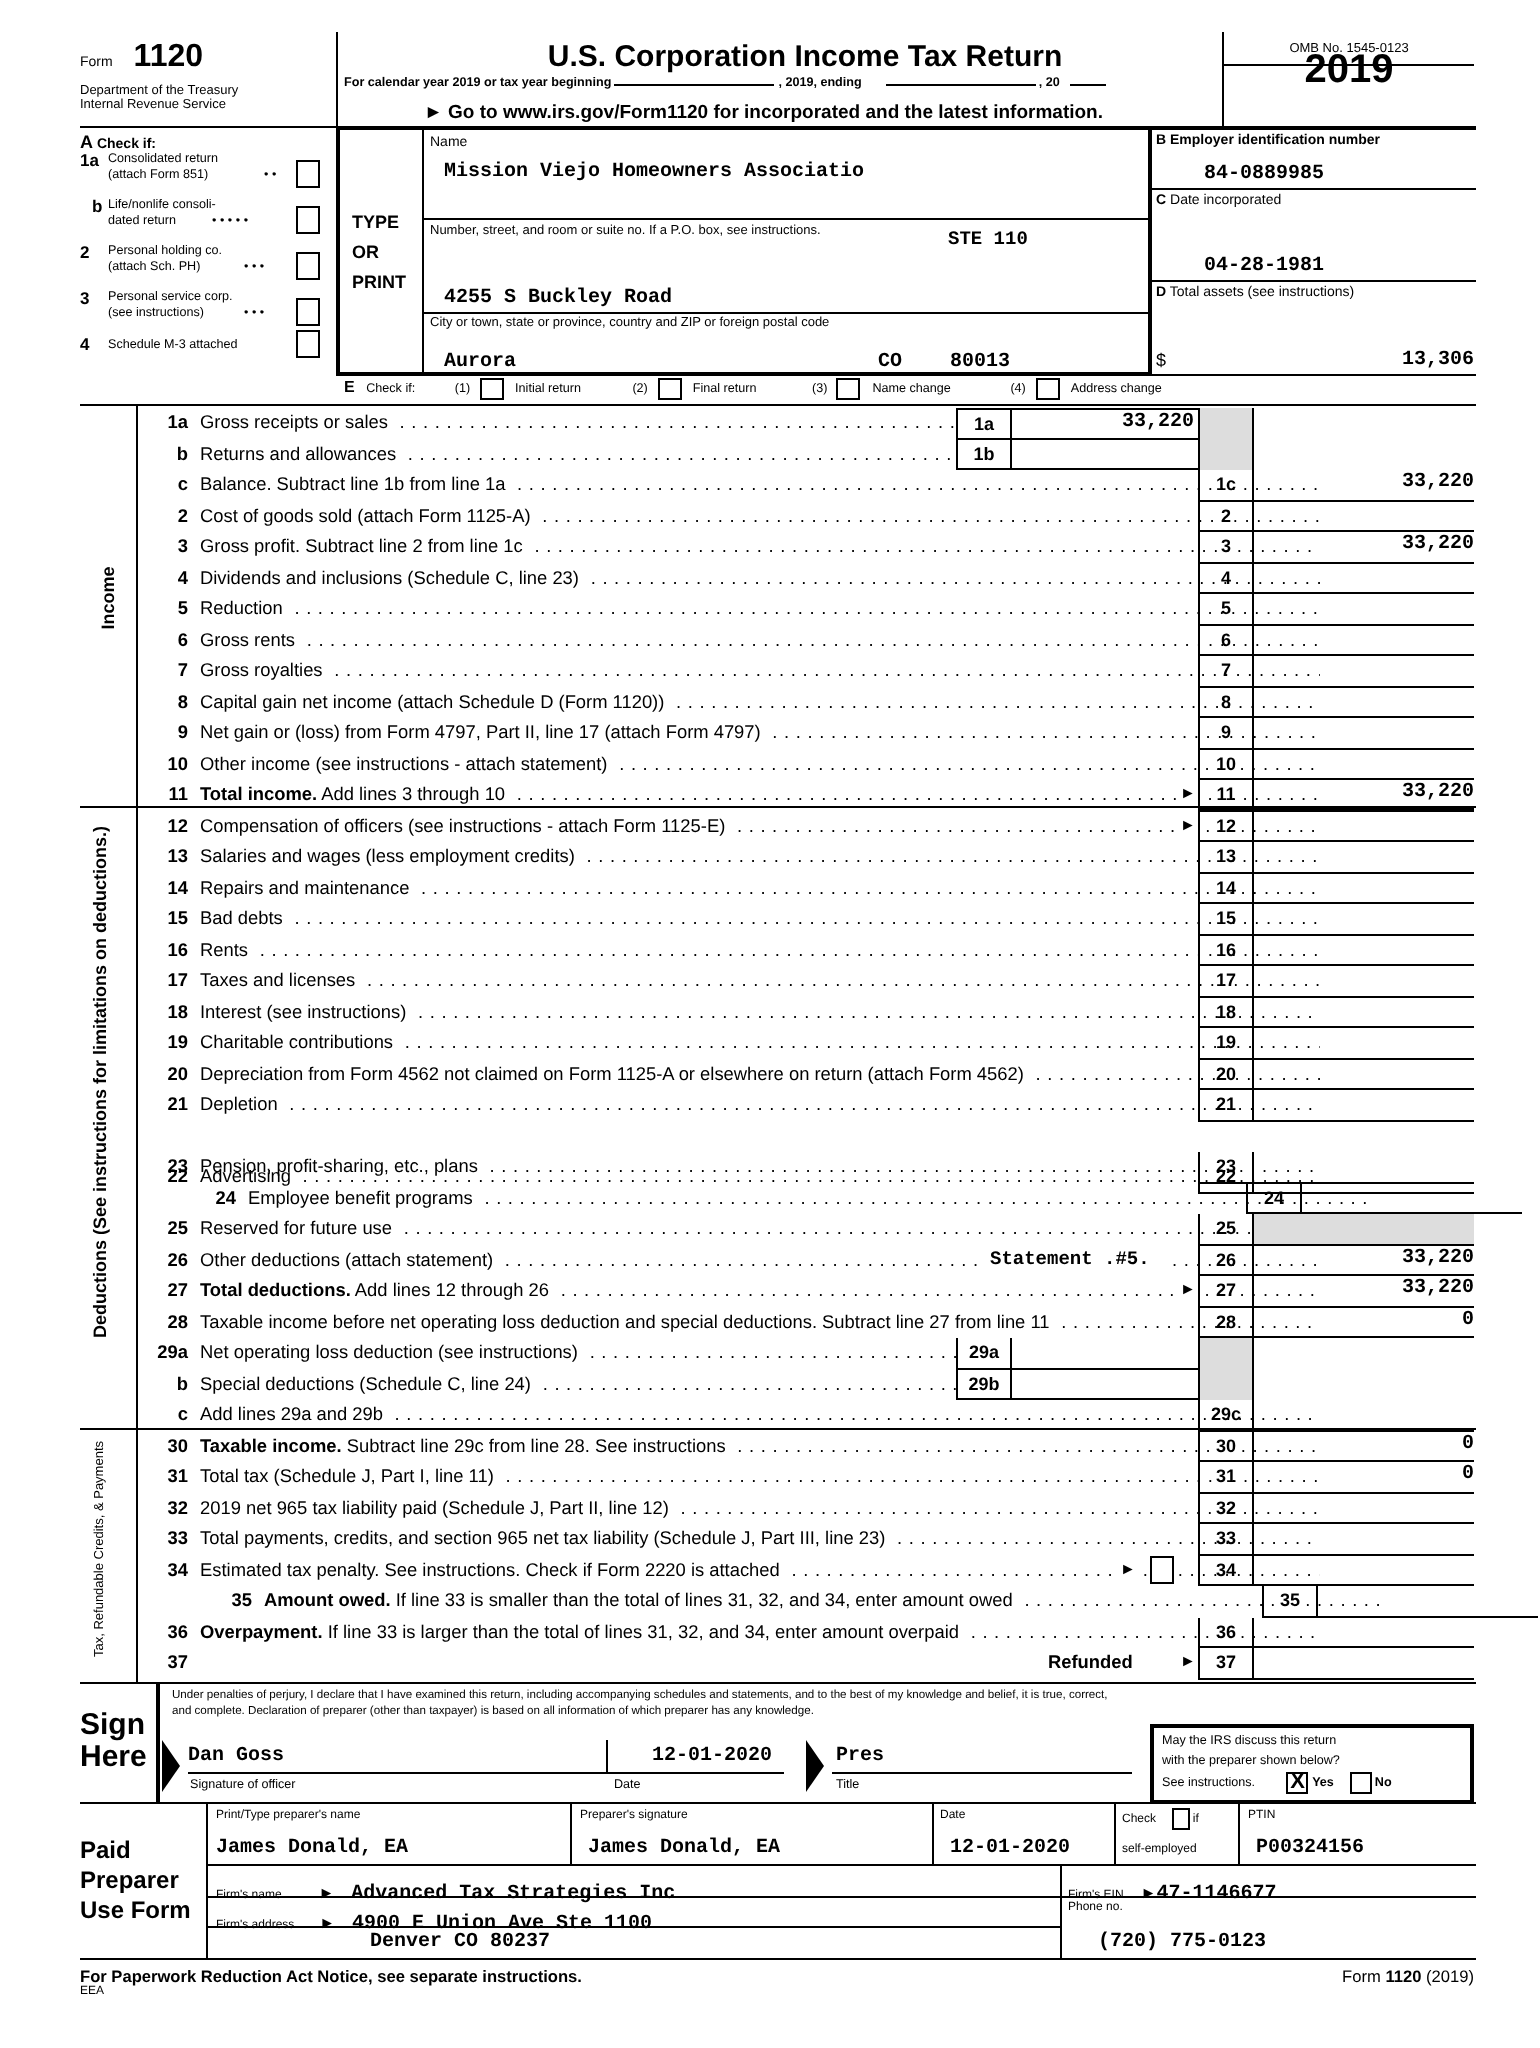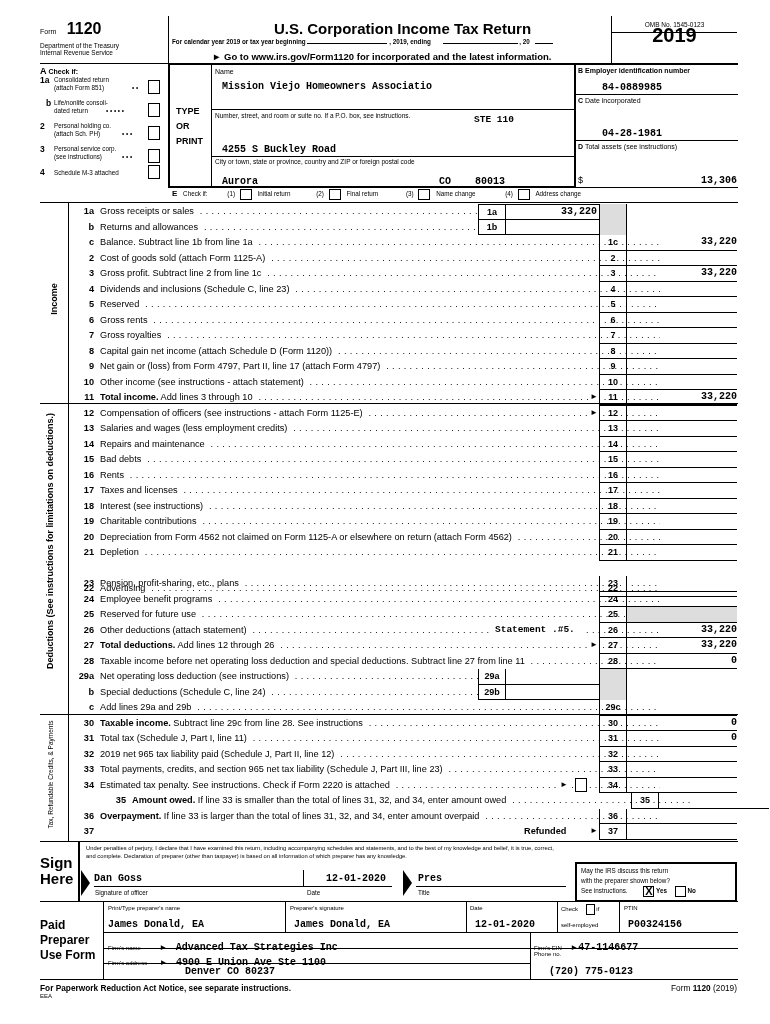--- a/index.html
+++ b/index.html
@@ -183,21 +183,21 @@
       <span class="amt mono">33,220</span>
     </div>
     <div class="row" style="top: 281.5px;">
       <span class="num">4</span>
       <span class="desc"><span>Dividends and inclusions (Schedule C, line 23)</span><span class="dots"> ........................................................................................................................</span></span>
       <span class="lbl" style="font-weight: bold;">4</span>
       <span class="amt mono"></span>
     </div>
     <div class="row" style="top: 297px;">
       <span class="num">5</span>
-      <span class="desc"><span>Reserved</span><span class="dots"> ........................................................................................................................</span></span>
+      <span class="desc"><span>Reduction</span><span class="dots"> ........................................................................................................................</span></span>
       <span class="lbl" style="font-weight: bold;">5</span>
       <span class="amt mono"></span>
     </div>
     <div class="row" style="top: 312.5px;">
       <span class="num">6</span>
       <span class="desc"><span>Gross rents</span><span class="dots"> ........................................................................................................................</span></span>
       <span class="lbl" style="font-weight: bold;">6</span>
       <span class="amt mono"></span>
     </div>
     <div class="row" style="top: 328px;">
@@ -297,21 +297,21 @@
       <span class="desc"><span>Advertising</span><span class="dots"> ........................................................................................................................</span></span>
       <span class="lbl" style="font-weight: bold;">22</span>
       <span class="amt mono"></span>
     </div>
     <div class="row" style="top: 576px;">
       <span class="num">23</span>
       <span class="desc"><span>Pension, profit-sharing, etc., plans</span><span class="dots"> ........................................................................................................................</span></span>
       <span class="lbl" style="font-weight: bold;">23</span>
       <span class="amt mono"></span>
     </div>
-    <div class="row" style="top: 591.5px;">
+    <div class="row" style="top: 591.5px; margin-left: 24px;">
       <span class="num">24</span>
       <span class="desc"><span>Employee benefit programs</span><span class="dots"> ........................................................................................................................</span></span>
       <span class="lbl" style="font-weight: bold;">24</span>
       <span class="amt mono"></span>
     </div>
     <div class="row" style="top: 607px;">
       <span class="num">25</span>
       <span class="desc"><span>Reserved for future use</span><span class="dots"> ........................................................................................................................</span></span>
       <span class="lbl" style="font-weight: bold;">25</span>
       <span class="amt mono gray"></span>

